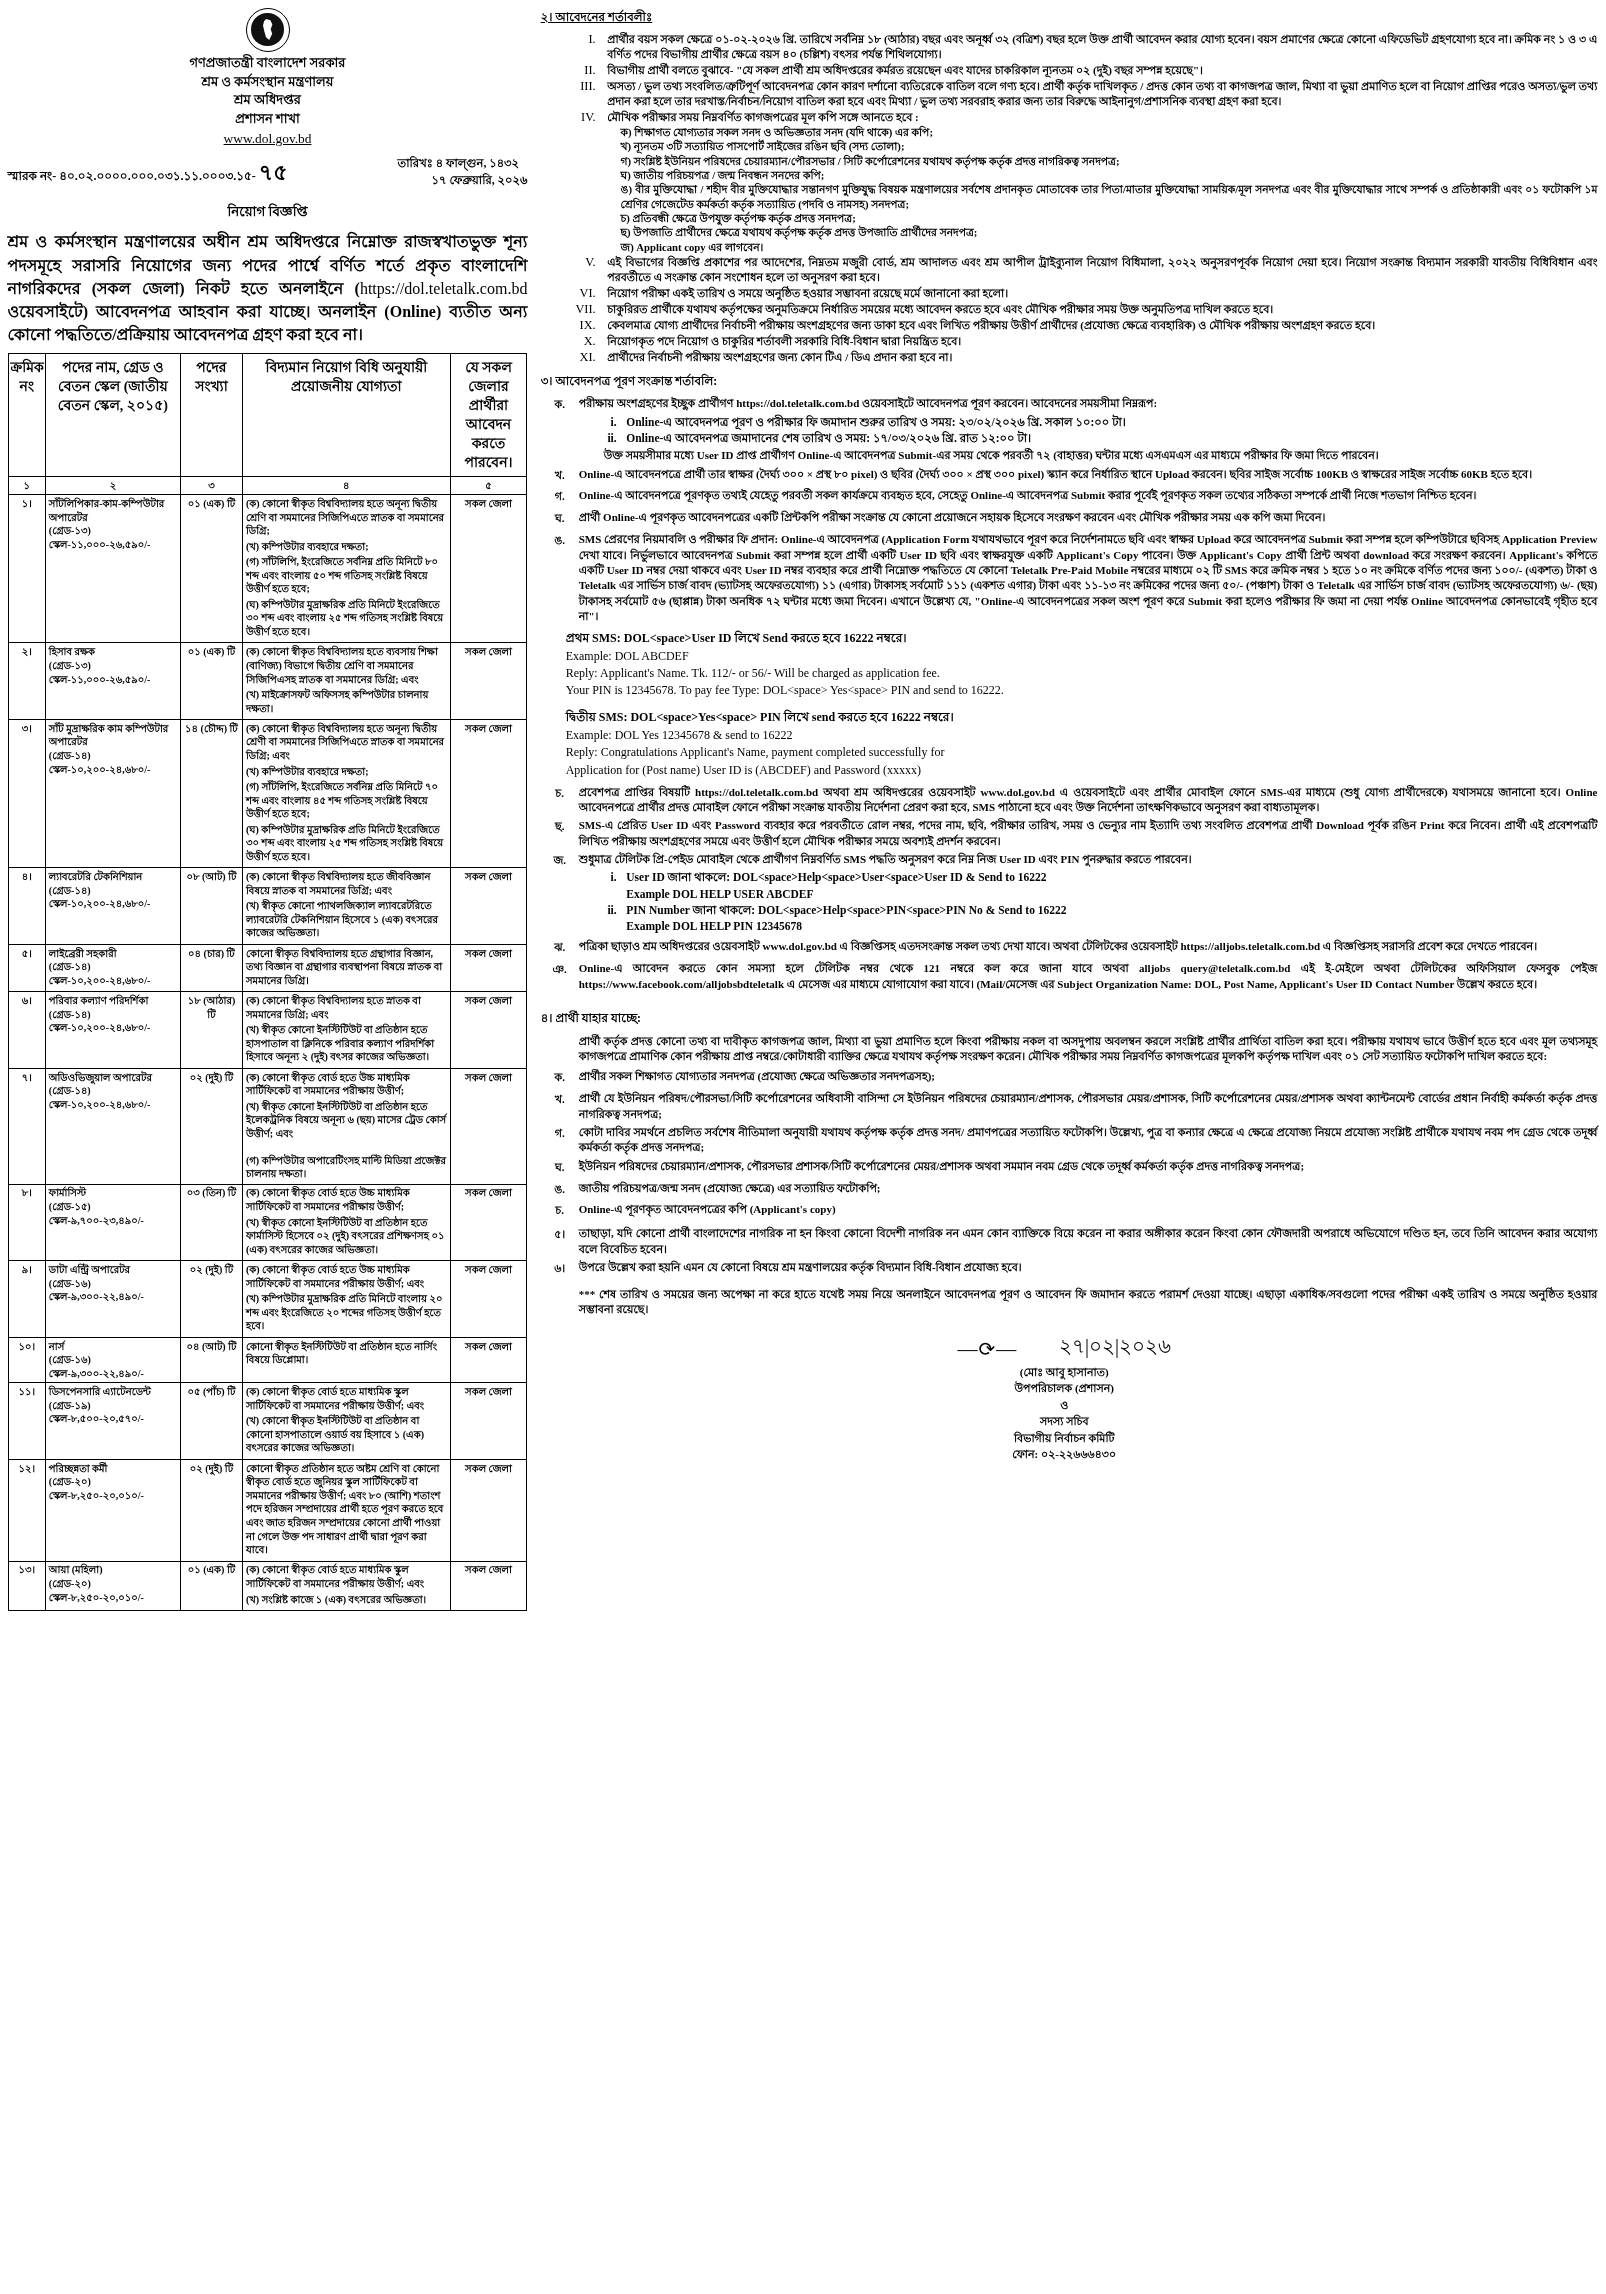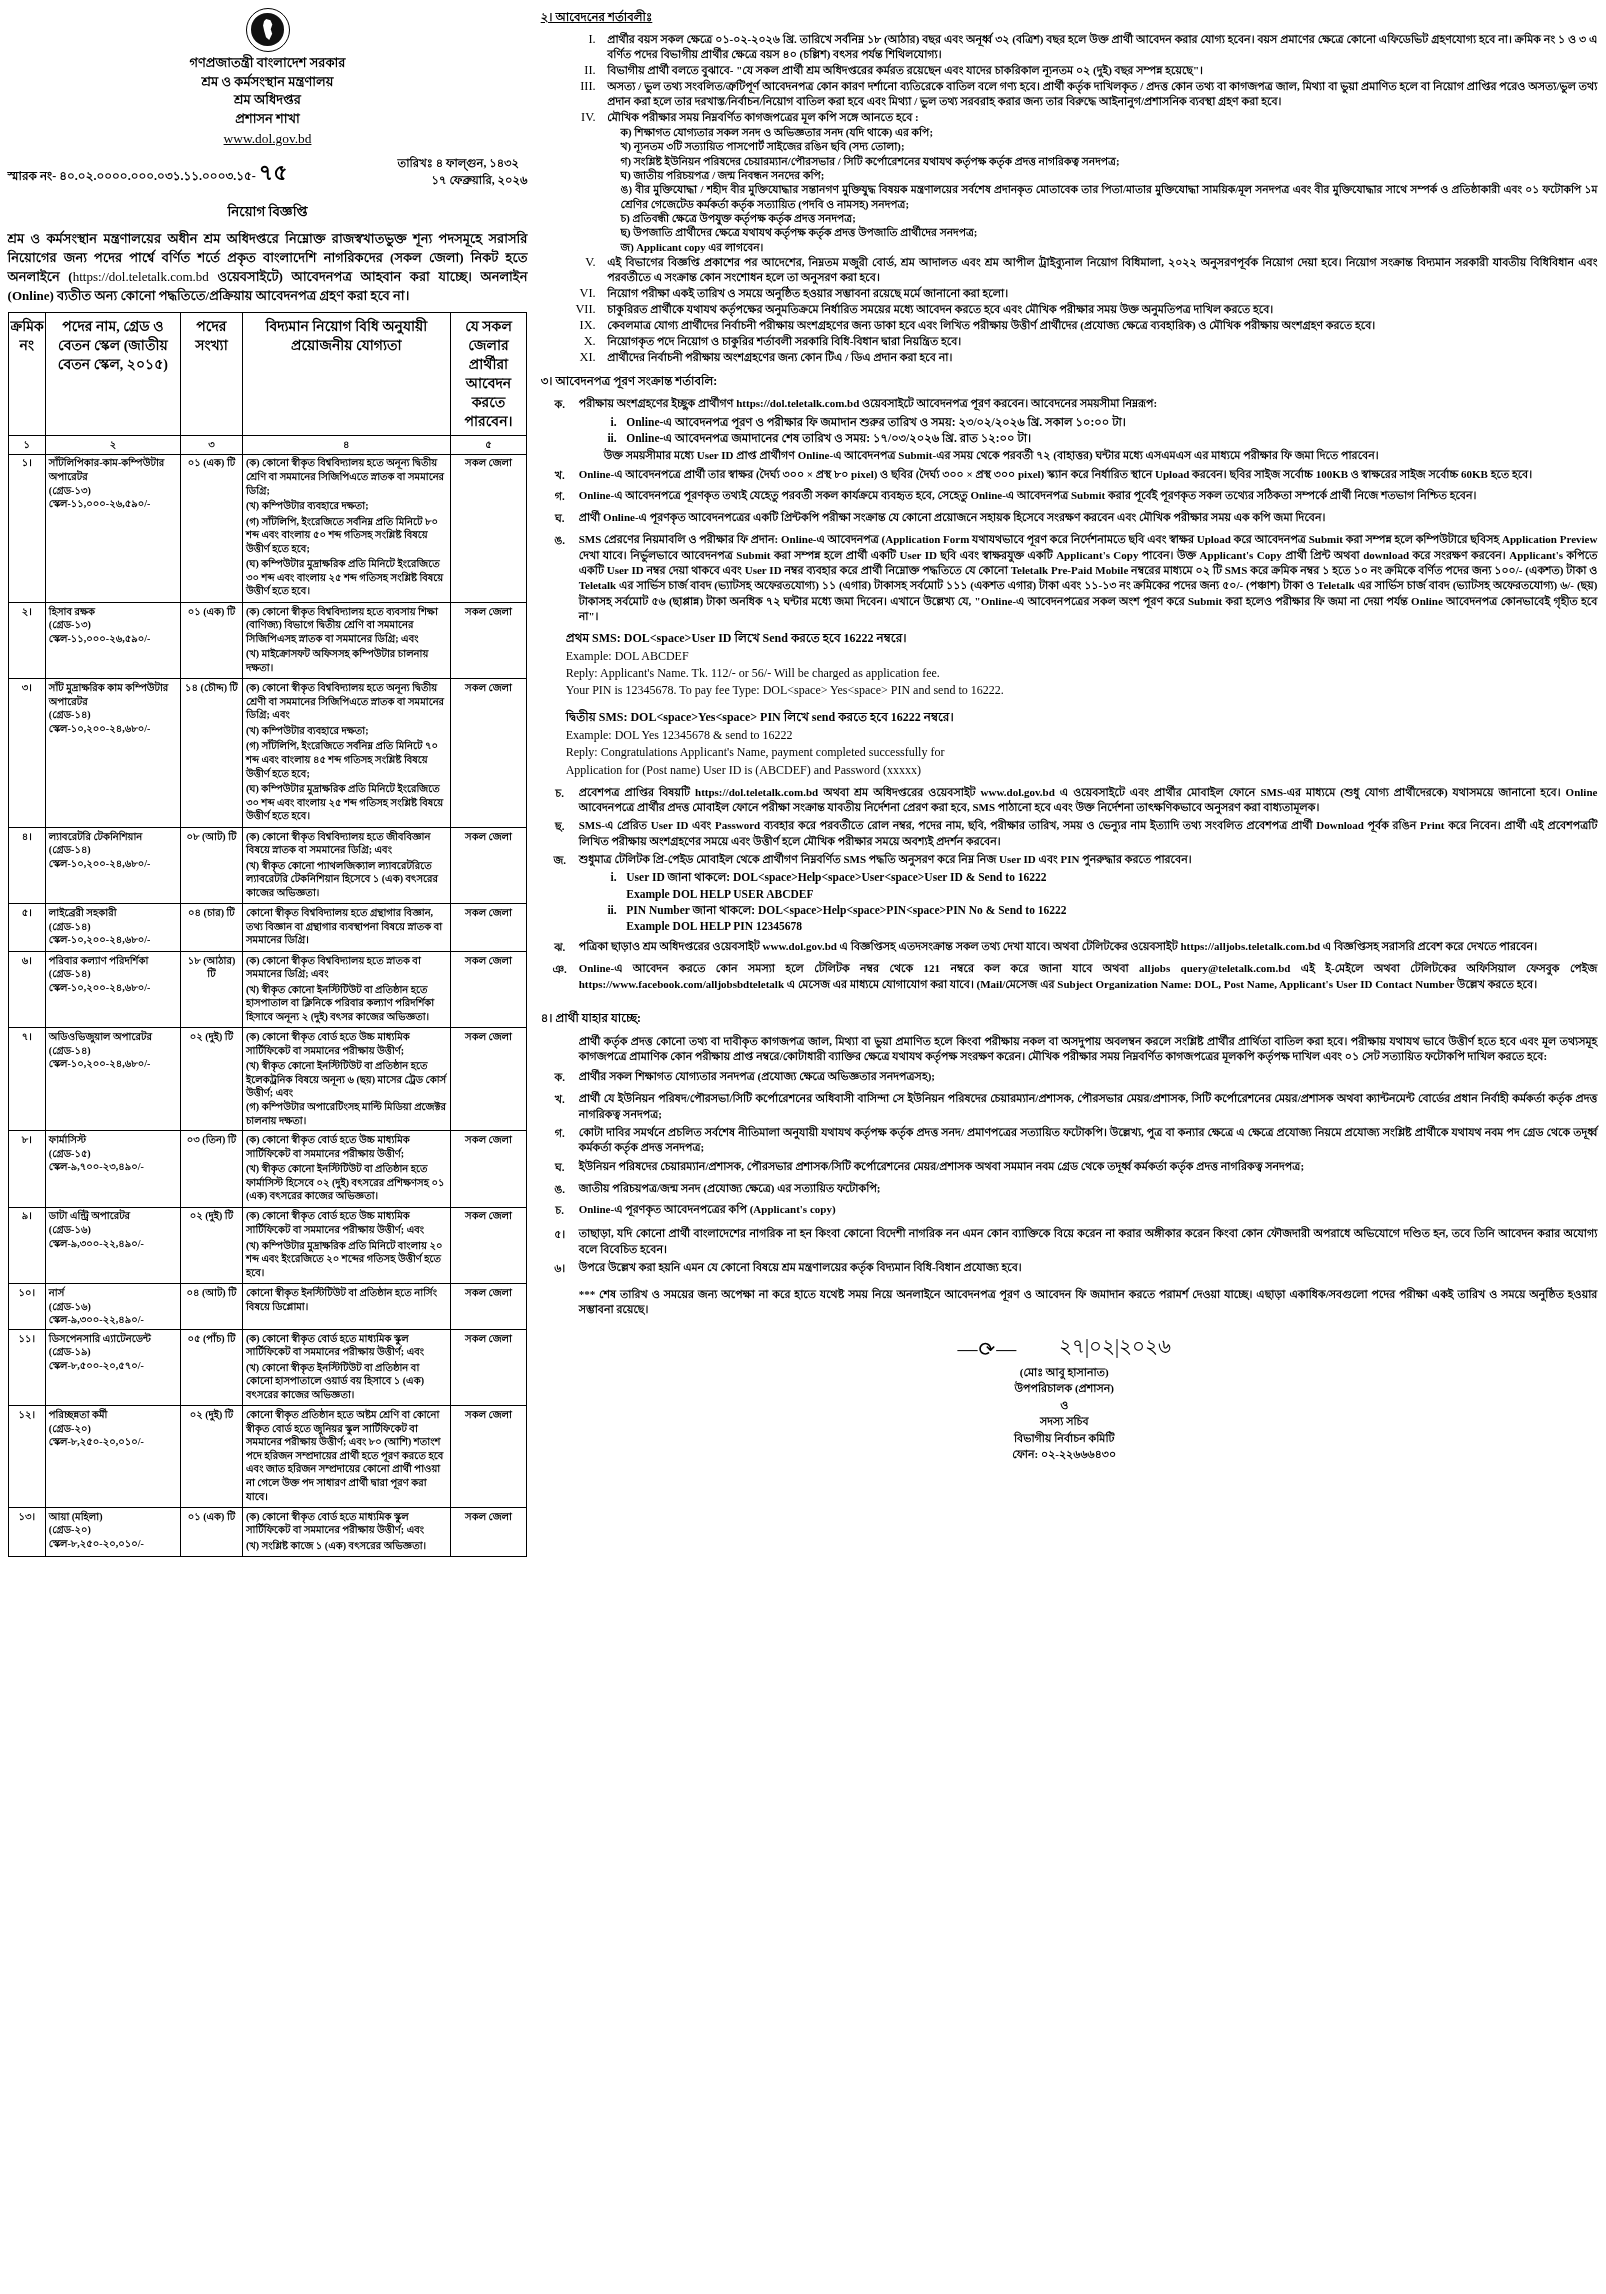--- a/index.html
+++ b/index.html
@@ -29,21 +29,21 @@
     position:absolute;left:15.3px;top:10.5px;width:12.4px;height:21px;background:#fff;
     clip-path:polygon(35% 0,70% 6%,85% 26%,72% 48%,84% 70%,60% 100%,34% 86%,20% 58%,10% 30%,18% 10%);
   }
   .lh-line{font-size:13px;line-height:1.42;font-weight:bold;}
   .lh-url{font-size:13.4px;line-height:1.5;text-decoration:underline;margin-top:1px;}
   .memo-row{display:flex;justify-content:space-between;align-items:flex-start;margin-top:5.7px;font-size:12px;font-weight:bold;}
   .memo-no{white-space:nowrap;}
   .memo-hand{font-family:Liberation Sans, sans-serif;font-size:22px;}
   .date-box{text-align:left;font-size:11.5px;line-height:1.5;font-weight:bold;}
   .notice-title{text-align:center;font-size:13.4px;font-weight:bold;margin:9.6px 0 6.7px 0;}
-  .intro{font-size:13px;line-height:1.45;text-align:justify;font-weight:bold;}
+  .intro{font-size:16px;line-height:1.45;text-align:justify;font-weight:bold;}
   .intro .mono{font-family:"Liberation Serif",serif;font-weight:normal;}
 
   
   table.jobs{border-collapse:collapse;width:100%;margin-top:6.7px;table-layout:fixed;}
   table.jobs th,table.jobs td{
     border:1.1px solid #000;
     vertical-align:top;
     padding:1.9px 2.9px;
     font-size:10px;
     line-height:1.36;
@@ -247,21 +247,21 @@
           <tr>
             <td class="c">৭।</td>
             <td>
               <span class="sp">অডিওভিজুয়াল অপারেটর</span>
               <span class="sp">(গ্রেড-১৪)</span>
               <span class="sp">স্কেল-১০,২০০-২৪,৬৮০/-</span>
             </td>
             <td class="c">০২ (দুই) টি</td>
             <td>
               <span class="sp" style="margin-bottom: 1.9px;">(ক) কোনো স্বীকৃত বোর্ড হতে উচ্চ মাধ্যমিক সার্টিফিকেট বা সমমানের পরীক্ষায় উত্তীর্ণ;</span>
-              <span class="sp" style="margin-bottom: 0;">(খ) স্বীকৃত কোনো ইনস্টিটিউট বা প্রতিষ্ঠান হতে ইলেকট্রনিক বিষয়ে অনূন্য ৬ (ছয়) মাসের ট্রেড কোর্স উত্তীর্ণ; এবং</span>
+              <span class="sp" style="margin-bottom: 13px;">(খ) স্বীকৃত কোনো ইনস্টিটিউট বা প্রতিষ্ঠান হতে ইলেকট্রনিক বিষয়ে অনূন্য ৬ (ছয়) মাসের ট্রেড কোর্স উত্তীর্ণ; এবং</span>
               <span class="sp" style="margin-bottom: 1px;">(গ) কম্পিউটার অপারেটিংসহ মাল্টি মিডিয়া প্রজেক্টর চালনায় দক্ষতা।</span>
             </td>
             <td class="c">সকল জেলা</td>
           </tr>
           <tr>
             <td class="c">৮।</td>
             <td>
               <span class="sp">ফার্মাসিস্ট</span>
               <span class="sp">(গ্রেড-১৫)</span>
               <span class="sp">স্কেল-৯,৭০০-২৩,৪৯০/-</span>

